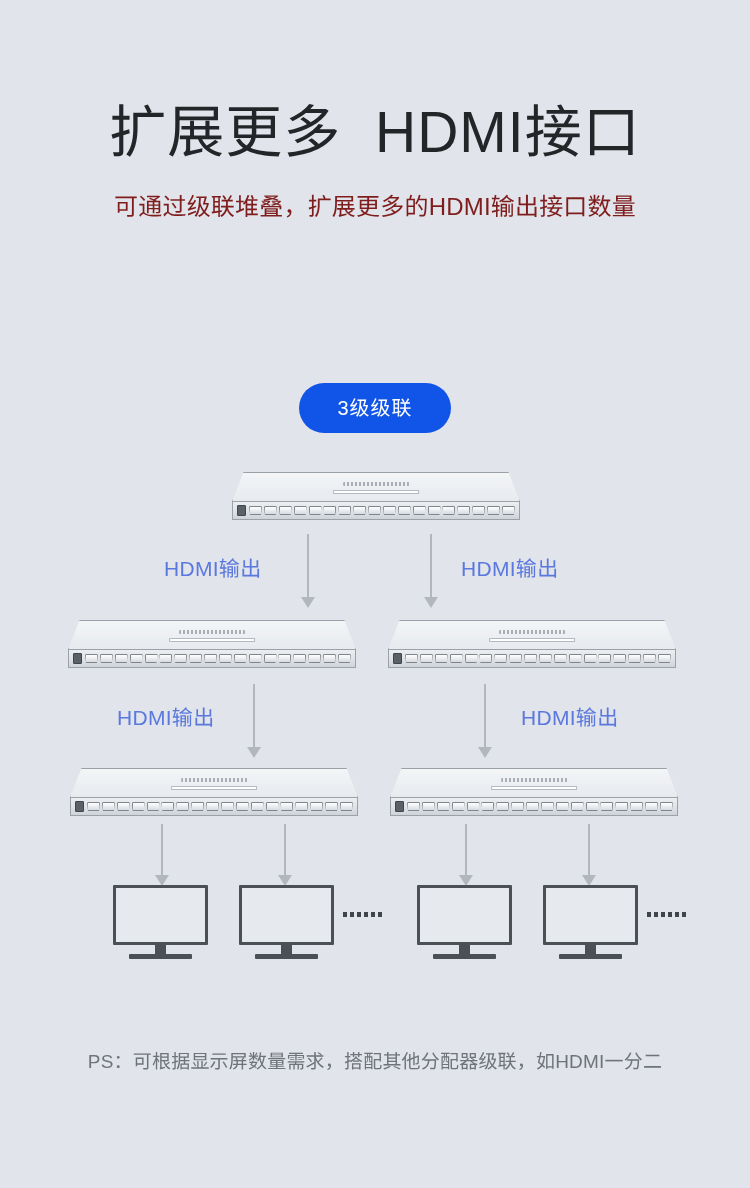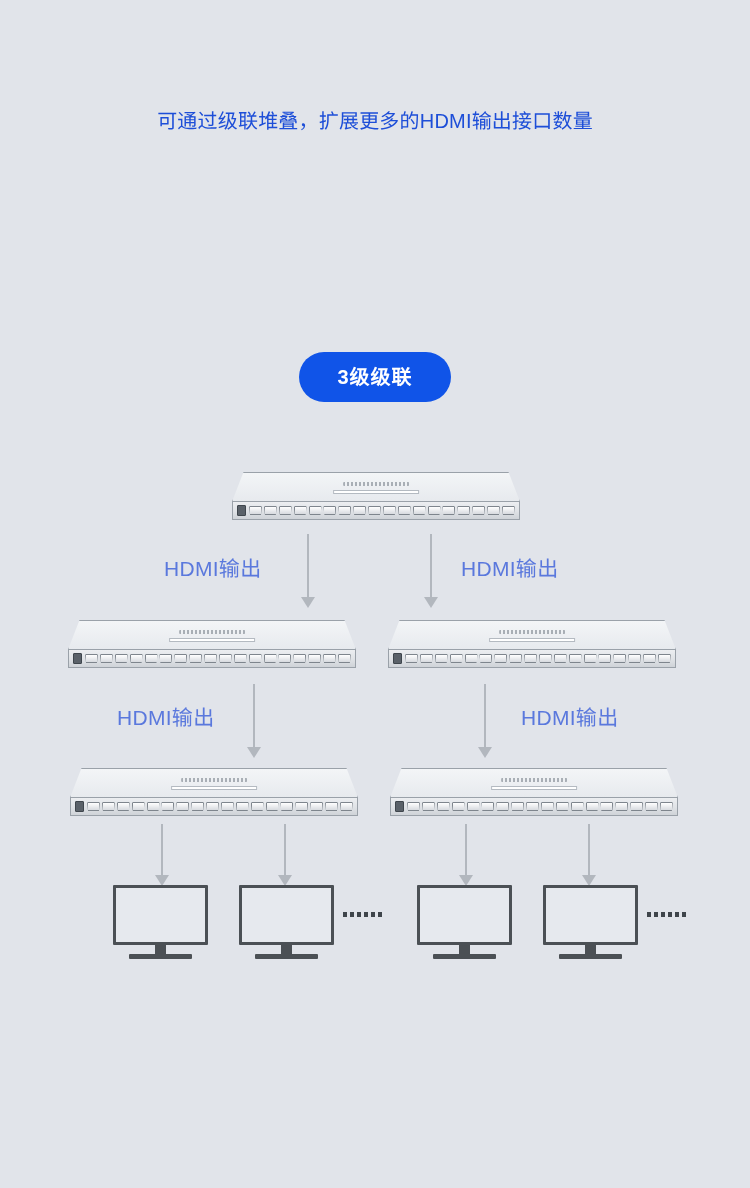--- a/index.html
+++ b/index.html
@@ -34,39 +34,38 @@
   }
   .title {
     font-size: 57px;
     line-height: 72px;
     color: #232629;
     font-weight: 400;
     letter-spacing: 1px;
     white-space: pre;
   }
   .subtitle {
-    margin-top: 8px;
-    font-size: 20px;
+    margin-top: 22px;
+    font-size: 24px;
     line-height: 34px;
-    color: #1d4ed8;
+    color: #7f1d1d;
     font-weight: 400;
     letter-spacing: 0.2px;
   }
   .subtitle .line2 {
     display: block;
   }
 
   
   .badge-wrap {
     position: absolute;
-    top: 352px;
+    top: 383px;
     left: 0;
     width: 750px;
     text-align: center;
-    font-weight: bold;
   }
   .badge {
     display: inline-block;
     background: #1054e8;
     color: #ffffff;
     font-size: 20px;
     line-height: 50px;
     height: 50px;
     padding: 0 38px;
     border-radius: 26px;
@@ -249,20 +248,21 @@
     color: #6e7479;
     letter-spacing: 0.2px;
   }
 </style>
 </head>
 <body>
 
 <div class="page">
 
   <div class="header">
+    <div class="title">扩展更多  HDMI接口</div>
     <div class="subtitle">
       <span>可通过级联堆叠，扩展更多的HDMI输出接口数量</span>
     </div>
   </div>
 
   <div class="badge-wrap">
     <div class="badge">3级级联</div>
   </div>
 
   <div class="device" style="left:232px; top:472px; width:288px; height:48px;">
@@ -497,14 +497,15 @@
   </div>
   <div class="ellipsis" style="left:647px; top:912px;">
     <span></span>
     <span></span>
     <span></span>
     <span></span>
     <span></span>
     <span></span>
   </div>
 
+  <div class="ps-note">PS：可根据显示屏数量需求，搭配其他分配器级联，如HDMI一分二</div>
 
 </div>
 
 </body></html>

